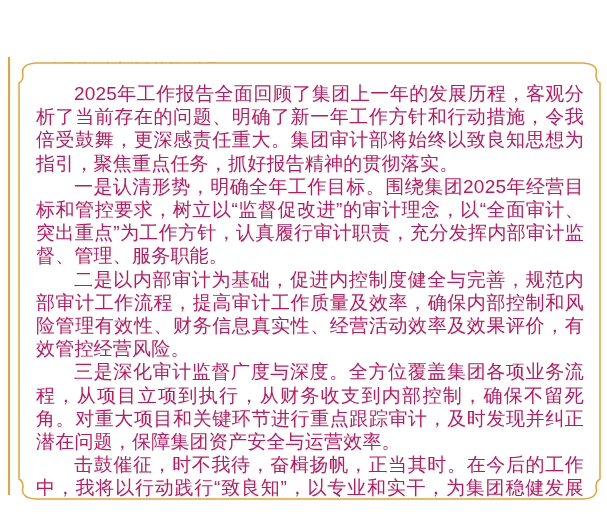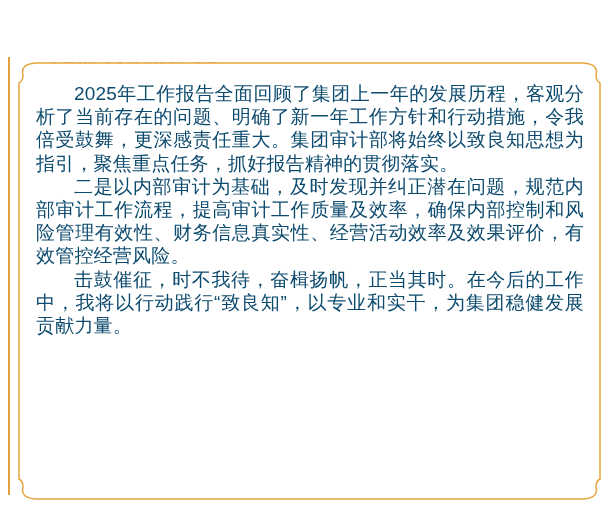--- a/index.html
+++ b/index.html
@@ -54,21 +54,21 @@
   .content-inner {
     position: absolute;
     left: 0; top: 0;
     width: 583px; height: 438px;
     padding: 20px 17px 0 18px;
     overflow: hidden;
   }
   .content-inner p {
     font-size: 19px;
     line-height: 23.2px;
-    color: #0c4a6e;
+    color: #be185d;
     text-align: justify;
     text-indent: 2em;
     letter-spacing: 0.2px;
   }
 </style>
 </head>
 <body>
 
 <div class="header">
   <div class="section-title">集团财务中心总会计师：张玉</div>
@@ -88,16 +88,18 @@
              L 18 437
              Q 2 436 5 425
              Q 5 419 1 417
              L 1 21
              Q 5 19 5 13
              Q 2 2 18 1
              Z" fill="#ffffff" stroke="#e5a43b" stroke-width="1.5"></path>
   </svg>
   <div class="content-inner">
     <p>2025年工作报告全面回顾了集团上一年的发展历程，客观分析了当前存在的问题、明确了新一年工作方针和行动措施，令我倍受鼓舞，更深感责任重大。集团审计部将始终以致良知思想为指引，聚焦重点任务，抓好报告精神的贯彻落实。</p>
-    <p>二是以内部审计为基础，及时发现并纠正潜在问题，规范内部审计工作流程，提高审计工作质量及效率，确保内部控制和风险管理有效性、财务信息真实性、经营活动效率及效果评价，有效管控经营风险。</p>
+    <p>一是认清形势，明确全年工作目标。围绕集团2025年经营目标和管控要求，树立以“监督促改进”的审计理念，以“全面审计、突出重点”为工作方针，认真履行审计职责，充分发挥内部审计监督、管理、服务职能。</p>
+    <p>二是以内部审计为基础，促进内控制度健全与完善，规范内部审计工作流程，提高审计工作质量及效率，确保内部控制和风险管理有效性、财务信息真实性、经营活动效率及效果评价，有效管控经营风险。</p>
+    <p>三是深化审计监督广度与深度。全方位覆盖集团各项业务流程，从项目立项到执行，从财务收支到内部控制，确保不留死角。对重大项目和关键环节进行重点跟踪审计，及时发现并纠正潜在问题，保障集团资产安全与运营效率。</p>
     <p>击鼓催征，时不我待，奋楫扬帆，正当其时。在今后的工作中，我将以行动践行“致良知”，以专业和实干，为集团稳健发展贡献力量。</p>
   </div>
 </div>
 
 </body></html>

